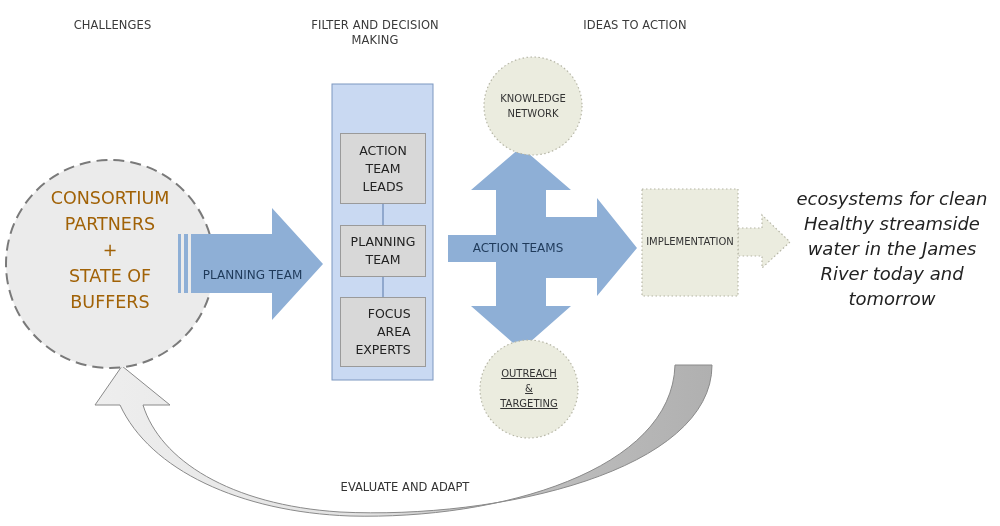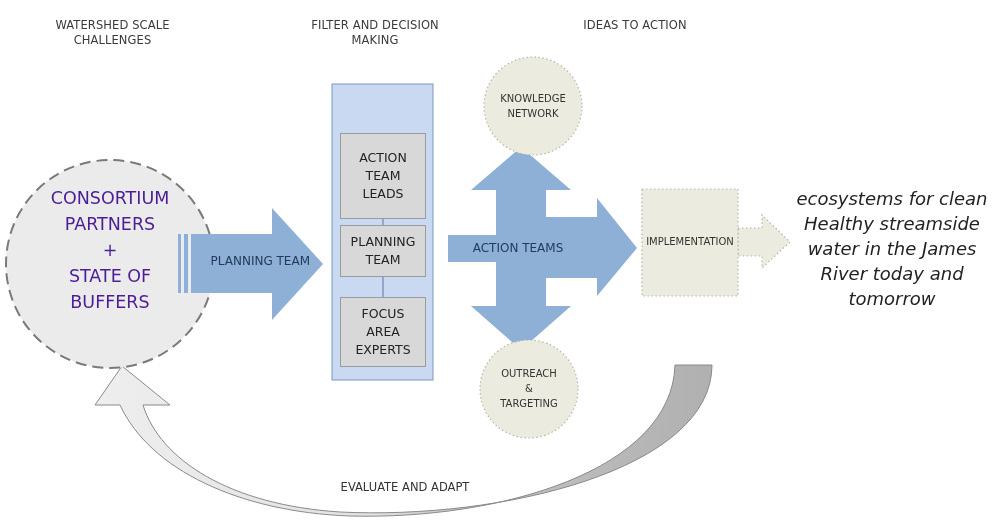--- a/index.html
+++ b/index.html
@@ -1,21 +1,21 @@
 <!DOCTYPE html>
 <html><head>
 <meta charset="utf-8">
 <style>
   html,body{margin:0;padding:0;background:#fff;}
   body{width:1000px;height:526px;position:relative;overflow:hidden;font-family:"DejaVu Sans","Liberation Sans",sans-serif;color:#333;}
   .abs{position:absolute;}
   .hdr{position:absolute;text-align:center;font-size:11.5px;line-height:15px;color:#3a3a3a;letter-spacing:0.1px;}
   svg{position:absolute;left:0;top:0;}
   .ctext{position:absolute;text-align:center;}
-  .big{font-size:17.5px;line-height:26px;color:#4c1d95;}
+  .big{font-size:17.5px;line-height:26px;color:#a16207;}
   .small{font-size:10px;line-height:15px;color:#333;}
   .arrow-label{font-size:12px;color:#1f3a5a;}
   .sub{position:absolute;left:8px;width:86px;background:#d8d8d8;border:1px solid #9a9a9a;box-sizing:border-box;display:flex;align-items:center;justify-content:center;text-align:center;font-size:12.5px;line-height:18px;color:#222;}
   .outcome{font-family:"DejaVu Sans","Liberation Sans",sans-serif;font-style:italic;font-size:18px;line-height:25px;color:#222;text-align:center;}
 </style>
 </head>
 <body>
 
 <svg width="1000" height="526" viewBox="0 0 1000 526">
   <defs>
@@ -47,72 +47,71 @@
 
   <circle cx="529" cy="389" r="49" fill="#ebecdf" stroke="#b6b6a6" stroke-width="1.2" stroke-dasharray="1.5 2.5"></circle>
 
   <g>
     <polygon points="738,228 762,228 762,215 790,242 762,268 762,256 738,256" fill="#ebecdf" stroke="#b6b6a6" stroke-width="1.2" stroke-dasharray="1.5 2.5"></polygon>
     <rect x="642" y="189" width="96" height="107" fill="#ebecdf" stroke="#b6b6a6" stroke-width="1.2" stroke-dasharray="1.5 2.5"></rect>
   </g>
 </svg>
 
 <div class="hdr" style="left:20px;top:18px;width:185px;">
-  <div>WATERSHED SCALE</div>
   <div>CHALLENGES</div>
 </div>
 <div class="hdr" style="left:300px;top:18px;width:150px;">
   <div>FILTER AND DECISION</div>
   <div>MAKING</div>
 </div>
 <div class="hdr" style="left:555px;top:18px;width:160px;">
   <div>IDEAS TO ACTION</div>
 </div>
 
 <div class="ctext big" style="left:20px;top:185px;width:180px;">
   <div>CONSORTIUM</div>
   <div>PARTNERS</div>
   <div>+</div>
   <div>STATE OF</div>
   <div>BUFFERS</div>
 </div>
 
-<div class="ctext arrow-label" style="left:195px;top:254px;width:115px;text-align:right;">PLANNING TEAM</div>
+<div class="ctext arrow-label" style="left:195px;top:268px;width:115px;">PLANNING TEAM</div>
 
 <div class="abs" style="left:332px;top:84px;width:101px;height:296px;">
-  <div class="sub" style="top:49px;height:86px;">
+  <div class="sub" style="top:49px;height:71px;">
     <div>
       <div>ACTION</div>
       <div>TEAM</div>
       <div>LEADS</div>
     </div>
   </div>
   <div class="sub" style="top:141px;height:52px;">
     <div>
       <div>PLANNING</div>
       <div>TEAM</div>
     </div>
   </div>
-  <div class="sub" style="top:213px;height:70px;">
+  <div class="sub" style="top:213px;height:70px;text-align:right;">
     <div>
       <div>FOCUS</div>
       <div>AREA</div>
       <div>EXPERTS</div>
     </div>
   </div>
 </div>
 
 <div class="ctext arrow-label" style="left:458px;top:241px;width:120px;text-align:center;">ACTION TEAMS</div>
 
 <div class="ctext small" style="left:484px;top:91px;width:98px;">
   <div>KNOWLEDGE</div>
   <div>NETWORK</div>
 </div>
 
-<div class="ctext small" style="left:480px;top:366px;width:98px;">
+<div class="ctext small" style="left:480px;top:366px;width:98px;text-decoration:underline;">
   <div>OUTREACH</div>
   <div>&amp;</div>
   <div>TARGETING</div>
 </div>
 
 <div class="ctext" style="left:640px;top:236px;width:100px;font-size:10px;color:#333;">IMPLEMENTATION</div>
 
 <div class="ctext outcome" style="left:792px;top:186px;width:200px;">
   <div>ecosystems for clean</div>
   <div>Healthy streamside</div>

